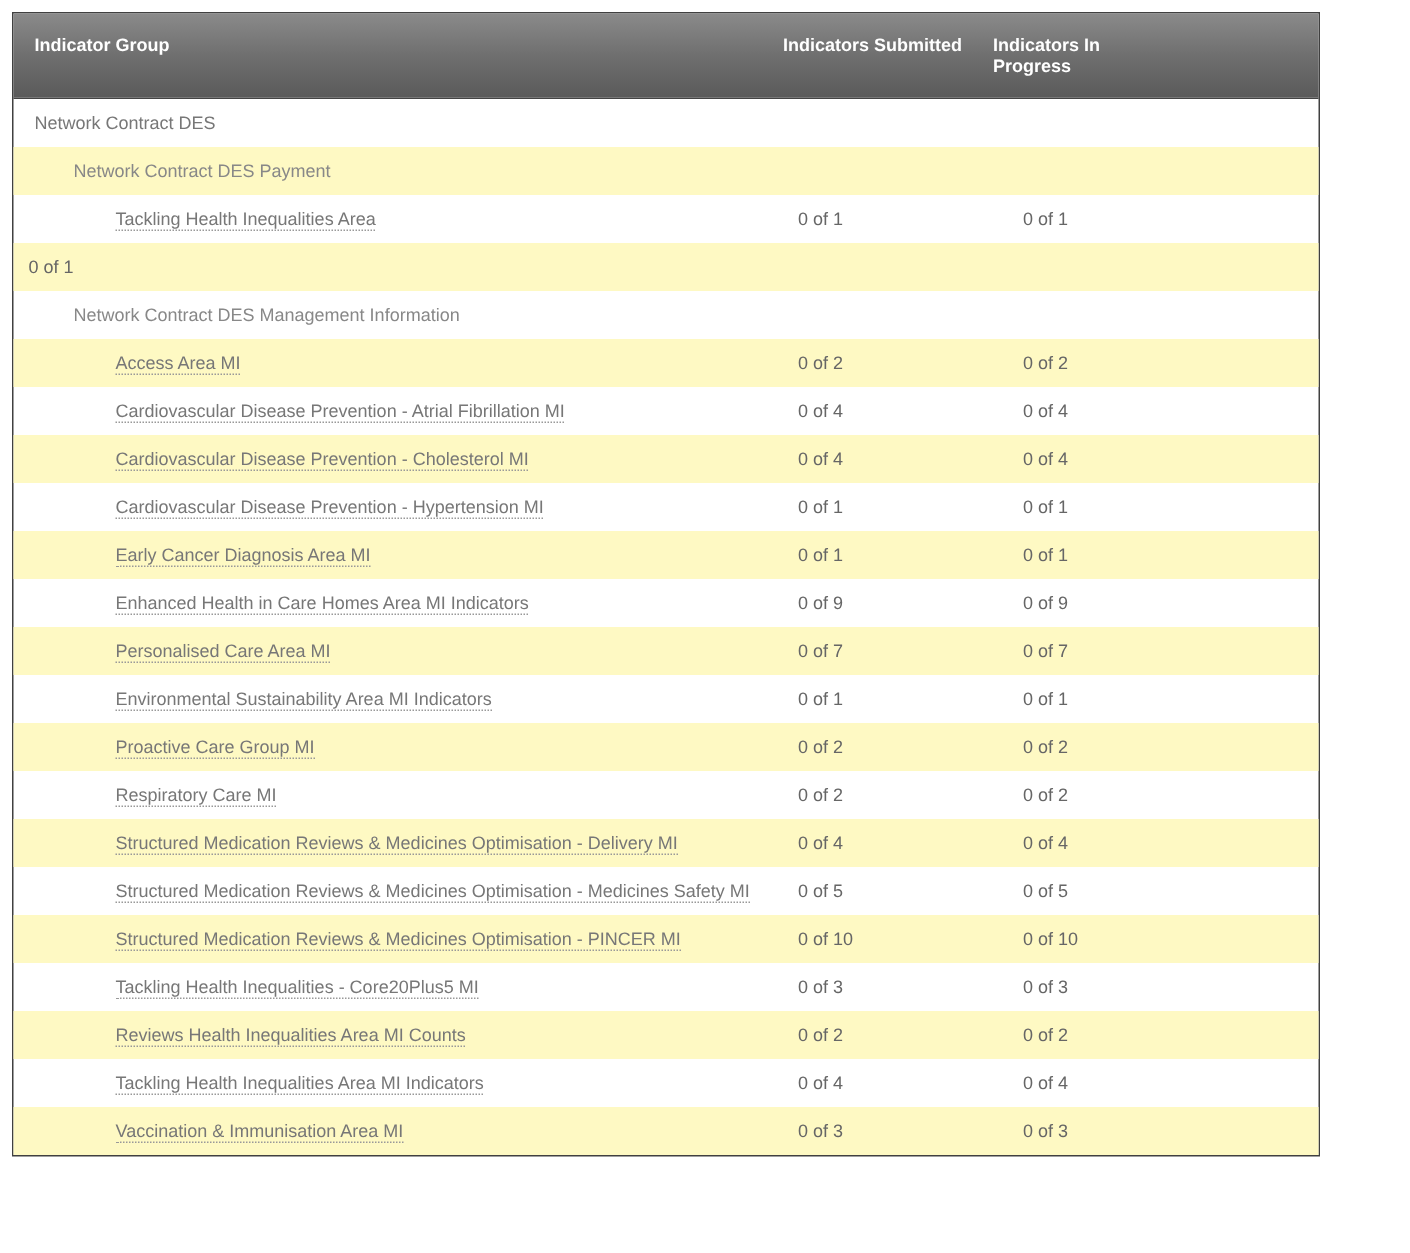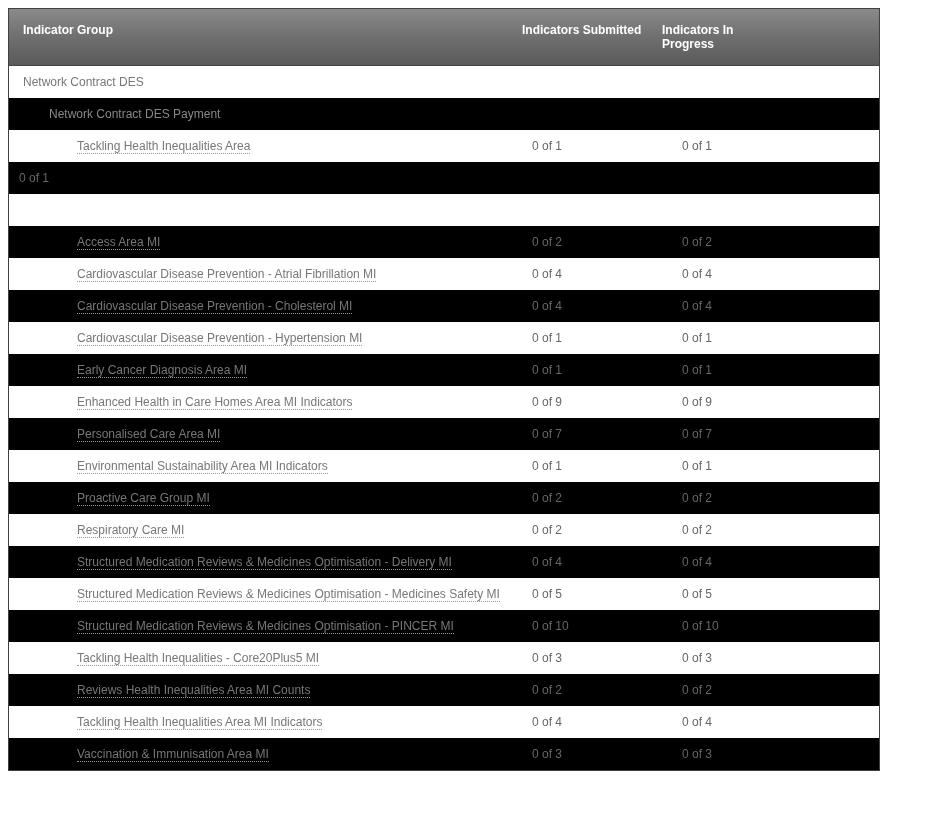--- a/index.html
+++ b/index.html
@@ -39,21 +39,21 @@
     padding: 8px 10px 8px 10px;
   }
   .row.level0 .col-group { padding-left: 14px !important; color: #777; }
   .row.level1 .col-group { padding-left: 40px !important; color: #888; }
   .row.level2 .col-group { padding-left: 68px !important; }
   .row.level2 .col-group span {
     color: #777;
     border-bottom: 1px dotted #999;
     cursor: pointer;
   }
-  .row.alt { background: #000000; }
+  .row.alt { background: #fef9c3; }
 </style>
 </head>
 <body>
 
 <div class="table-container">
   <div class="header-row">
     <div class="cell col-group">Indicator Group</div>
     <div class="cell col-submitted">Indicators Submitted</div>
     <div class="cell col-progress">Indicators In Progress</div>
   </div>
@@ -73,20 +73,21 @@
       <div class="row level2">
         <div class="cell col-group"><span>Tackling Health Inequalities Area</span></div>
         <div class="cell col-submitted">0 of 1</div>
         <div class="cell col-progress">0 of 1</div>
         <div class="cell col-updated"></div>
       </div>
       <div class="row level2 alt">
         <div class="cell col-progress">0 of 1</div>
       </div>
       <div class="row level1">
+        <div class="cell col-group">Network Contract DES Management Information</div>
         <div class="cell col-submitted"></div>
         <div class="cell col-progress"></div>
         <div class="cell col-updated"></div>
       </div>
       <div class="row level2 alt">
         <div class="cell col-group"><span>Access Area MI</span></div>
         <div class="cell col-submitted">0 of 2</div>
         <div class="cell col-progress">0 of 2</div>
         <div class="cell col-updated"></div>
       </div>

